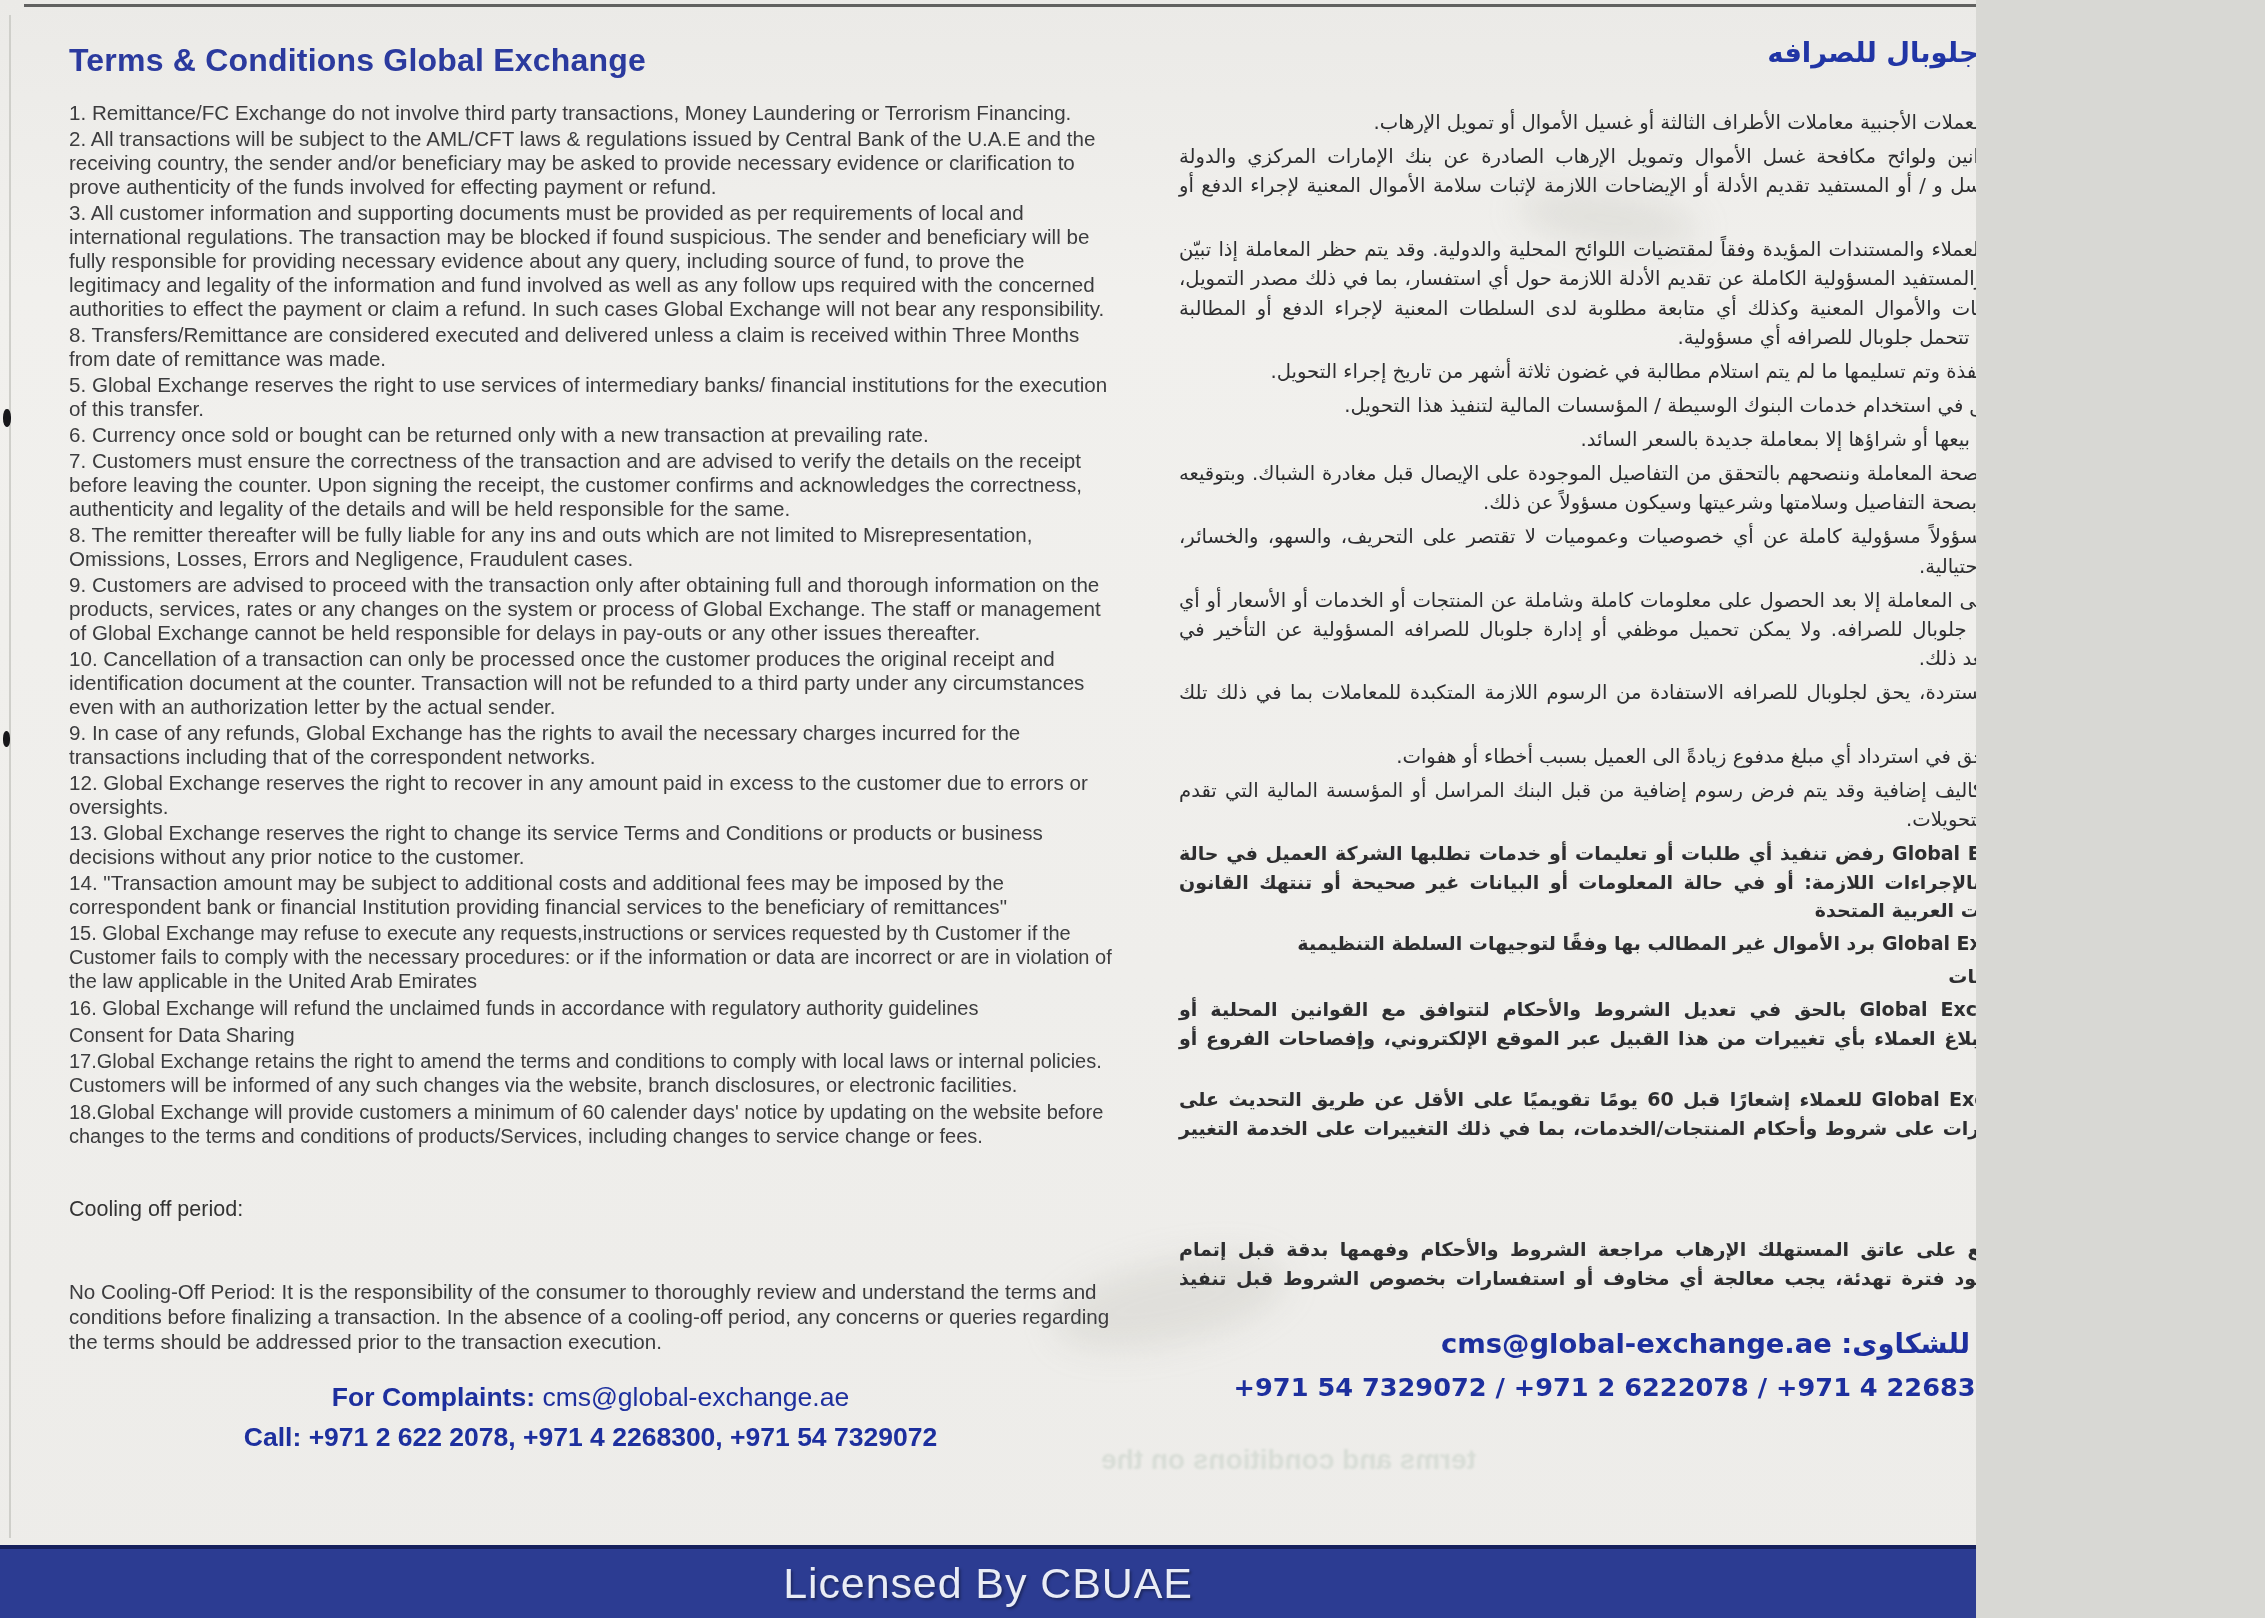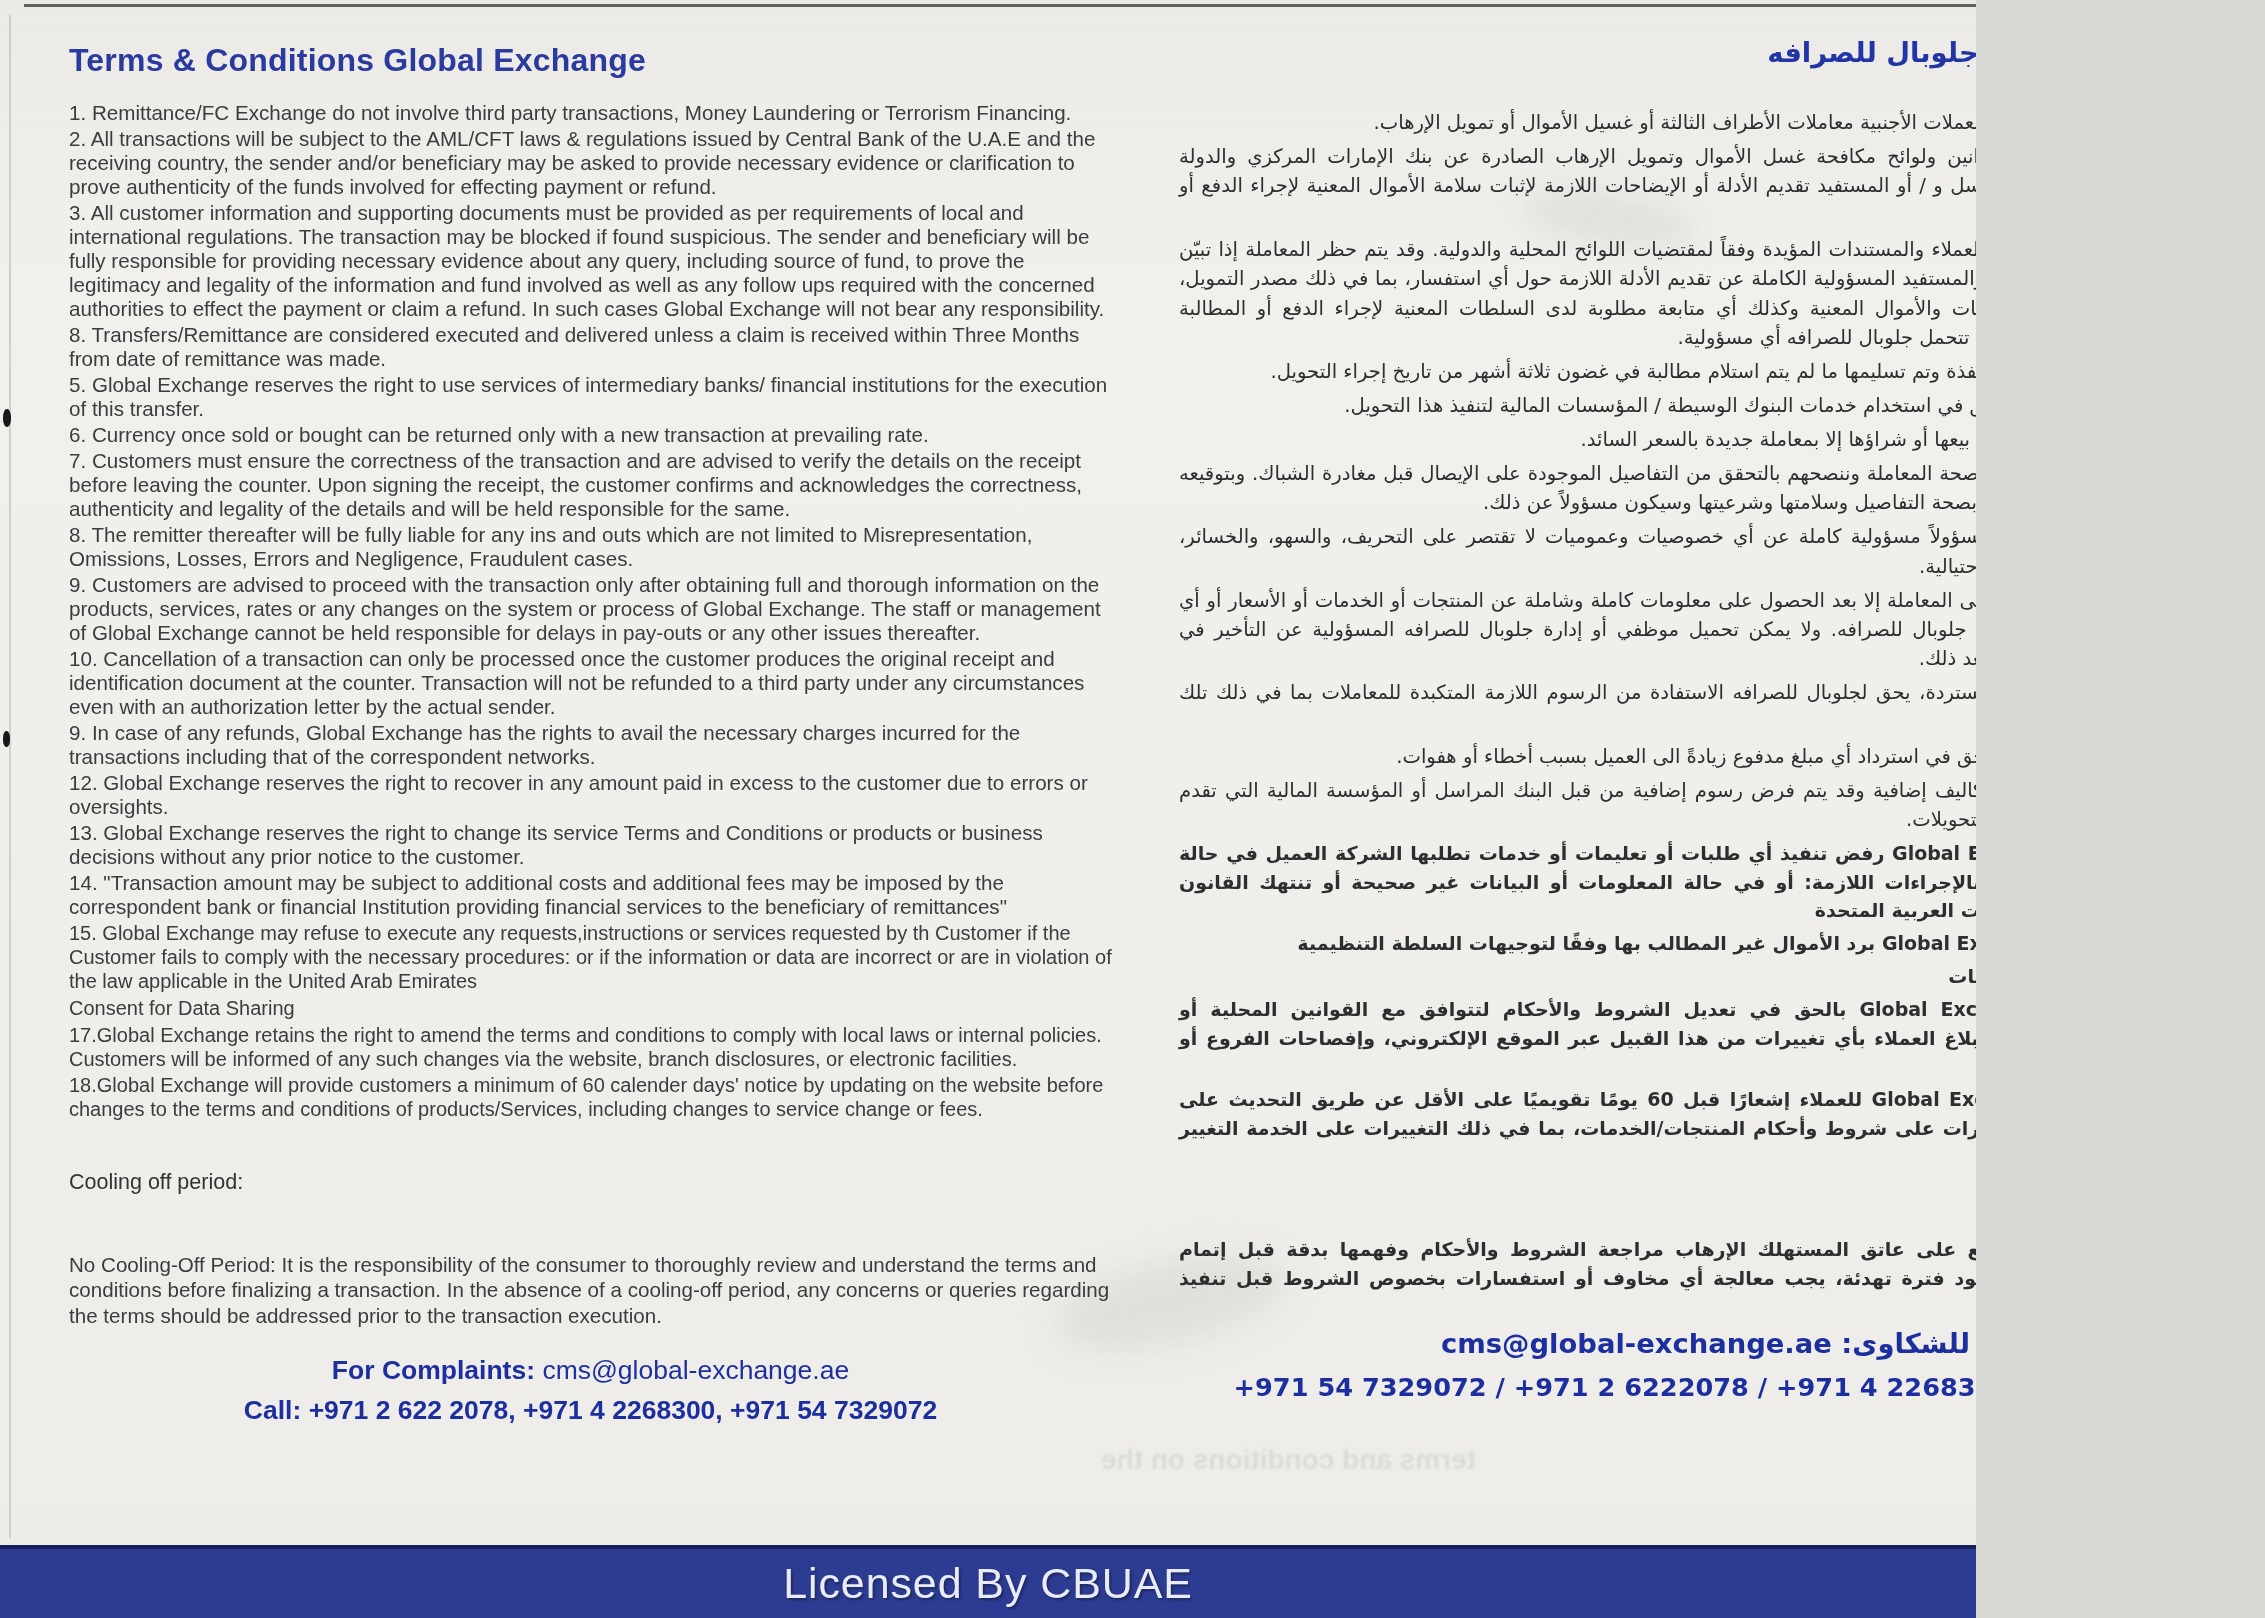--- a/index.html
+++ b/index.html
@@ -92,20 +92,21 @@
         <p>8. The remitter thereafter will be fully liable for any ins and outs which are not limited to Misrepresentation, Omissions, Losses, Errors and Negligence, Fraudulent cases.</p>
         <p>9. Customers are advised to proceed with the transaction only after obtaining full and thorough information on the products, services, rates or any changes on the system or process of Global Exchange. The staff or management of Global Exchange cannot be held responsible for delays in pay-outs or any other issues thereafter.</p>
         <p>10. Cancellation of a transaction can only be processed once the customer produces the original receipt and identification document at the counter. Transaction will not be refunded to a third party under any circumstances even with an authorization letter by the actual sender.</p>
         <p>9. In case of any refunds, Global Exchange has the rights to avail the necessary charges incurred for the transactions including that of the correspondent networks.</p>
         <p>12. Global Exchange reserves the right to recover in any amount paid in excess to the customer due to errors or oversights.</p>
         <p>13. Global Exchange reserves the right to change its service Terms and Conditions or products or business decisions without any prior notice to the customer.</p>
         <p>14. "Transaction amount may be subject to additional costs and additional fees may be imposed by the correspondent bank or financial Institution providing financial services to the beneficiary of remittances"</p>
       </div>
     <div class="terms-alt">
         <p>15. Global Exchange may refuse to execute any requests,instructions or services requested by th Customer if the Customer fails to comply with the necessary procedures: or if the information or data are incorrect or are in violation of the law applicable in the United Arab Emirates</p>
+        <p>16. Global Exchange will refund the unclaimed funds in accordance with regulatory authority guidelines</p>
         <p>Consent for Data Sharing</p>
         <p>17.Global Exchange retains the right to amend the terms and conditions to comply with local laws or internal policies. Customers will be informed of any such changes via the website, branch disclosures, or electronic facilities.</p>
         <p>18.Global Exchange will provide customers a minimum of 60 calender days' notice by updating on the website before changes to the terms and conditions of products/Services, including changes to service change or fees.</p>
       </div>
     <p class="cooling-heading">Cooling off period:</p>
     <p class="cooling-text">No Cooling-Off Period: It is the responsibility of the consumer to thoroughly review and understand the terms and conditions before finalizing a transaction. In the absence of a cooling-off period, any concerns or queries regarding the terms should be addressed prior to the transaction execution.</p>
     <div class="en-footer">
       <div class="line1">
         <span class="lbl">For Complaints:</span>
         <span>cms@global-exchange.ae</span>

